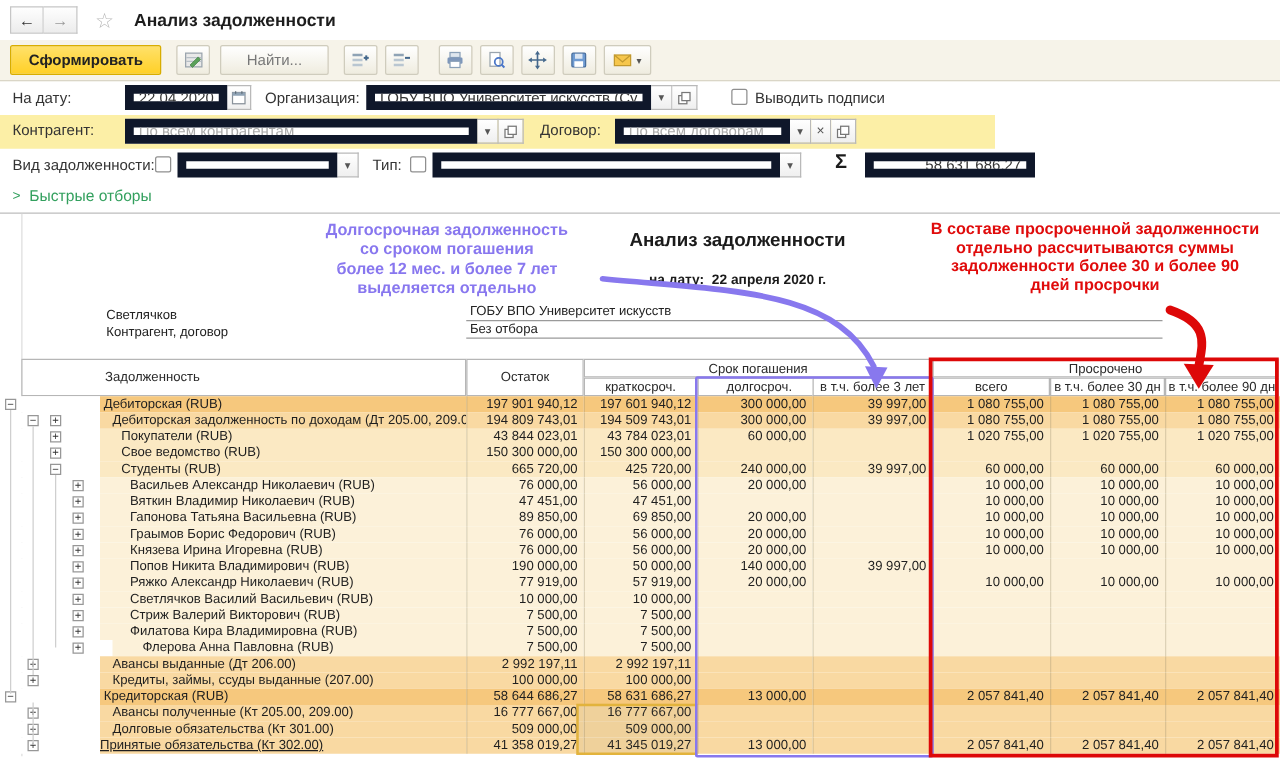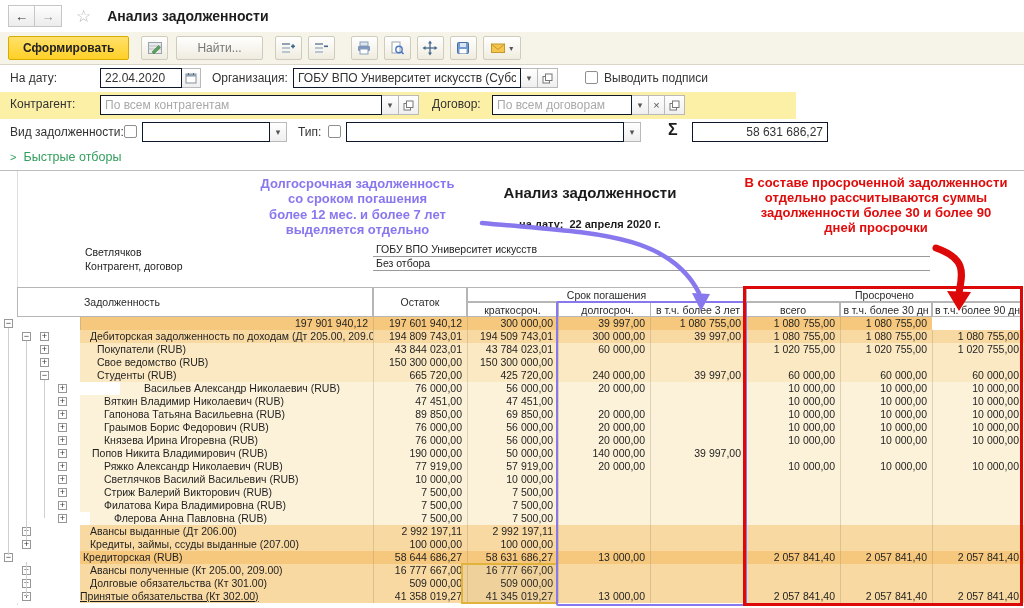--- a/index.html
+++ b/index.html
@@ -18,21 +18,21 @@
   .toolbar{position:absolute;top:32px;left:0;width:1024px;height:33px;background:#f6f3e9;border-bottom:1px solid #dad6c7;display:flex;align-items:center;padding-left:8px}
   .btn-primary{height:24px;padding:0 14px;background:linear-gradient(#ffe16a,#ffd027);border:1px solid #d8ad00;border-radius:2px;font-weight:bold;font-size:12px;color:#222;display:flex;align-items:center}
   .tbtn{width:27px;height:24px;border:1px solid #cfccbd;background:linear-gradient(#ffffff,#efecdf);border-radius:2px;display:flex;align-items:center;justify-content:center;margin-left:6px}
   .btn-find{height:24px;padding:0 20px;border:1px solid #cfccbd;background:linear-gradient(#ffffff,#efecdf);border-radius:2px;font-size:12px;color:#777;display:flex;align-items:center;margin-left:8px}
   .gap{width:10px}
   .mailbtn{width:38px}
   .caret{font-size:8px;color:#555;margin-left:3px}
 
   
   .lbl{position:absolute;font-size:12px;color:#333;white-space:nowrap}
-  .field{position:absolute;height:20px;border:1px solid #0f172a;background:#fff;font-size:12px;color:#333;padding:0 4px;font-family:"Liberation Sans",sans-serif}
+  .field{position:absolute;height:20px;border:7px solid #0f172a;background:#fff;font-size:12px;color:#333;padding:0 4px;font-family:"Liberation Sans",sans-serif}
   .field::placeholder{color:#a9a9a9}
   .sq{position:absolute;height:20px;border:1px solid #b9b9b9;border-left:none;background:linear-gradient(#fff,#efefef);display:flex;align-items:center;justify-content:center;font-size:9px;color:#555}
   .cb{position:absolute;width:13px;height:13px;border:1px solid #8f8f8f;border-radius:2px;background:#fff}
   .band{position:absolute;top:92px;left:0;width:796px;height:27px;background:#fcefa6}
   .sigma{position:absolute;font-weight:bold;font-size:16px;color:#1b1b1b}
   .quick{position:absolute;top:150px;left:10px;font-size:12.5px;color:#33a05e;display:flex;align-items:center;gap:7px}
   .quick .chev{font-size:11px}
 
   
   .report{position:absolute;top:170px;left:0;width:1024px;height:438px;border-top:1px solid #bdbdbd;background:#fff}
@@ -244,20 +244,21 @@
 
   <div class="tbody">
     <div class="tline" style="left:8px;top:11px;height:227px"></div>
     <div class="tline" style="left:26px;top:24px;height:199px"></div>
     <div class="tline" style="left:44px;top:63px;height:138px"></div>
     <div class="tline" style="left:26px;top:245px;height:34px"></div>
   <div class="trow lvl1">
     <div class="gutter">
           <span class="expbox" style="left: 4px;">−</span>
         </div>
+    <div class="rname" style="padding-left: 3px;">Дебиторская (RUB)</div>
   <div class="num">197 901 940,12</div>
         <div class="num">197 601 940,12</div>
         <div class="num">300 000,00</div>
         <div class="num">39 997,00</div>
         <div class="num">1 080 755,00</div>
         <div class="num">1 080 755,00</div>
         <div class="num">1 080 755,00</div>
       </div>
       <div class="trow lvl2">
     <div class="gutter">
@@ -309,21 +310,21 @@
         <div class="num">240 000,00</div>
         <div class="num">39 997,00</div>
         <div class="num">60 000,00</div>
         <div class="num">60 000,00</div>
         <div class="num">60 000,00</div>
       </div>
       <div class="trow lvl4">
     <div class="gutter">
           <span class="expbox" style="left: 58px;">+</span>
         </div>
-    <div class="rname" style="padding-left: 24px; margin-left: 40px;">Васильев Александр Николаевич (RUB)</div>
+    <div class="rname" style="padding-left: 24px;">Васильев Александр Николаевич (RUB)</div>
   <div class="num">76 000,00</div>
         <div class="num">56 000,00</div>
         <div class="num">20 000,00</div>
         <div class="num"></div>
         <div class="num">10 000,00</div>
         <div class="num">10 000,00</div>
         <div class="num">10 000,00</div>
       </div>
       <div class="trow lvl4">
     <div class="gutter">
@@ -374,21 +375,21 @@
         <div class="num">20 000,00</div>
         <div class="num"></div>
         <div class="num">10 000,00</div>
         <div class="num">10 000,00</div>
         <div class="num">10 000,00</div>
       </div>
       <div class="trow lvl4">
     <div class="gutter">
           <span class="expbox" style="left: 58px;">+</span>
         </div>
-    <div class="rname" style="padding-left: 12px;">Попов Никита Владимирович (RUB)</div>
+    <div class="rname" style="padding-left: 24px;">Попов Никита Владимирович (RUB)</div>
   <div class="num">190 000,00</div>
         <div class="num">50 000,00</div>
         <div class="num">140 000,00</div>
         <div class="num">39 997,00</div>
         <div class="num"></div>
         <div class="num"></div>
         <div class="num"></div>
       </div>
       <div class="trow lvl4">
     <div class="gutter">

